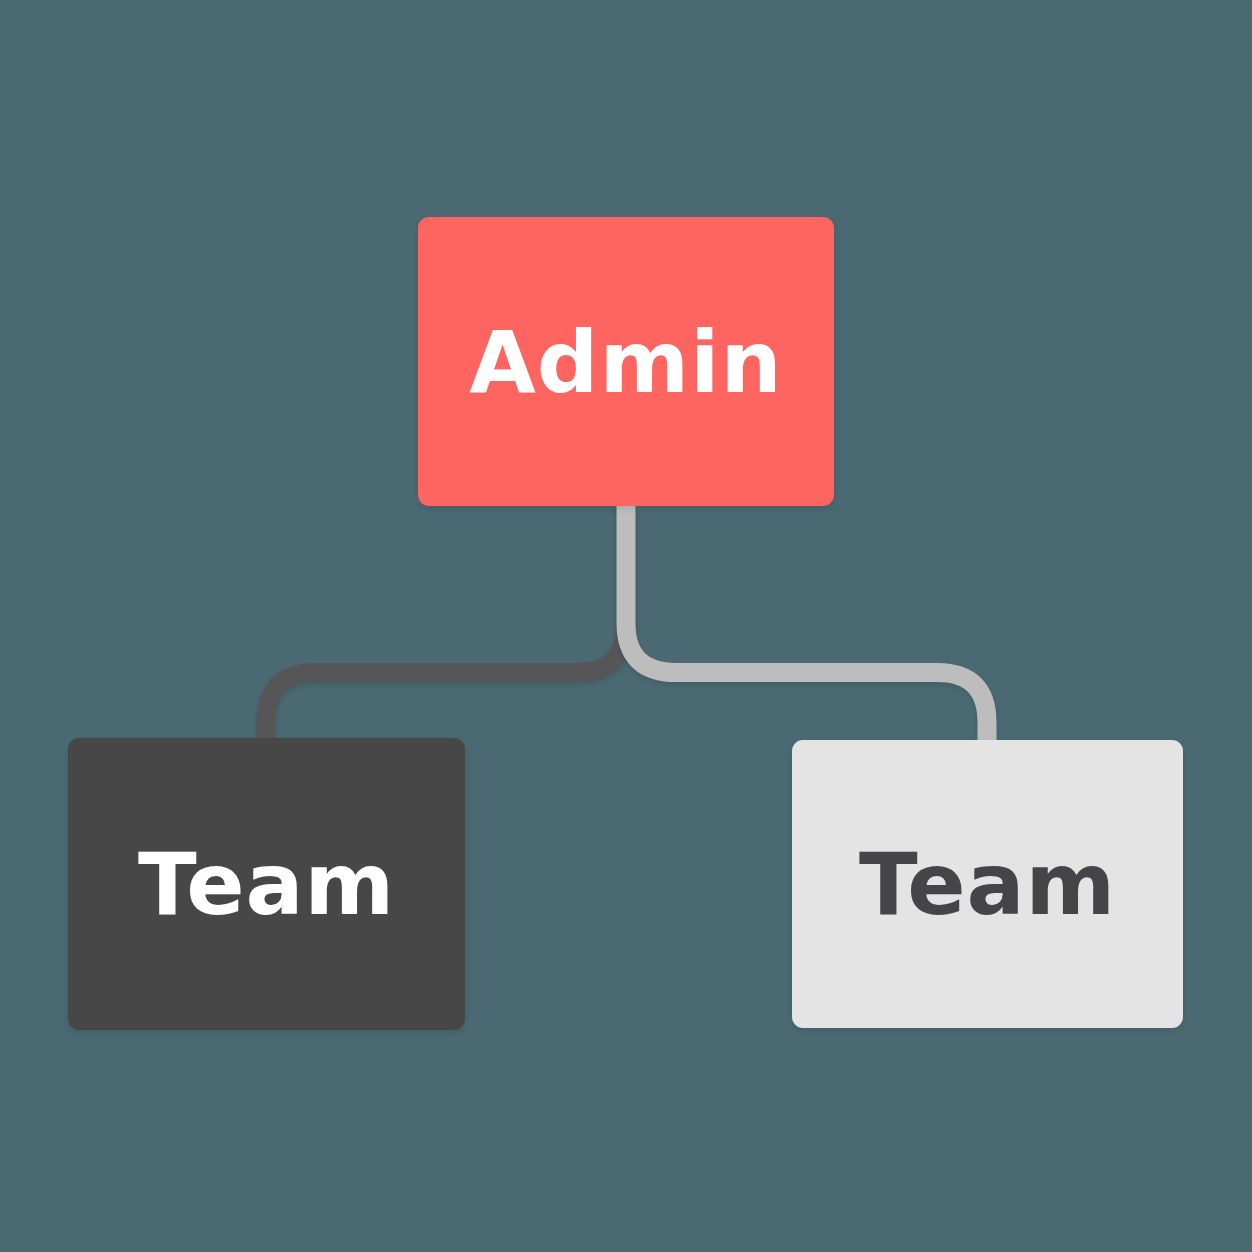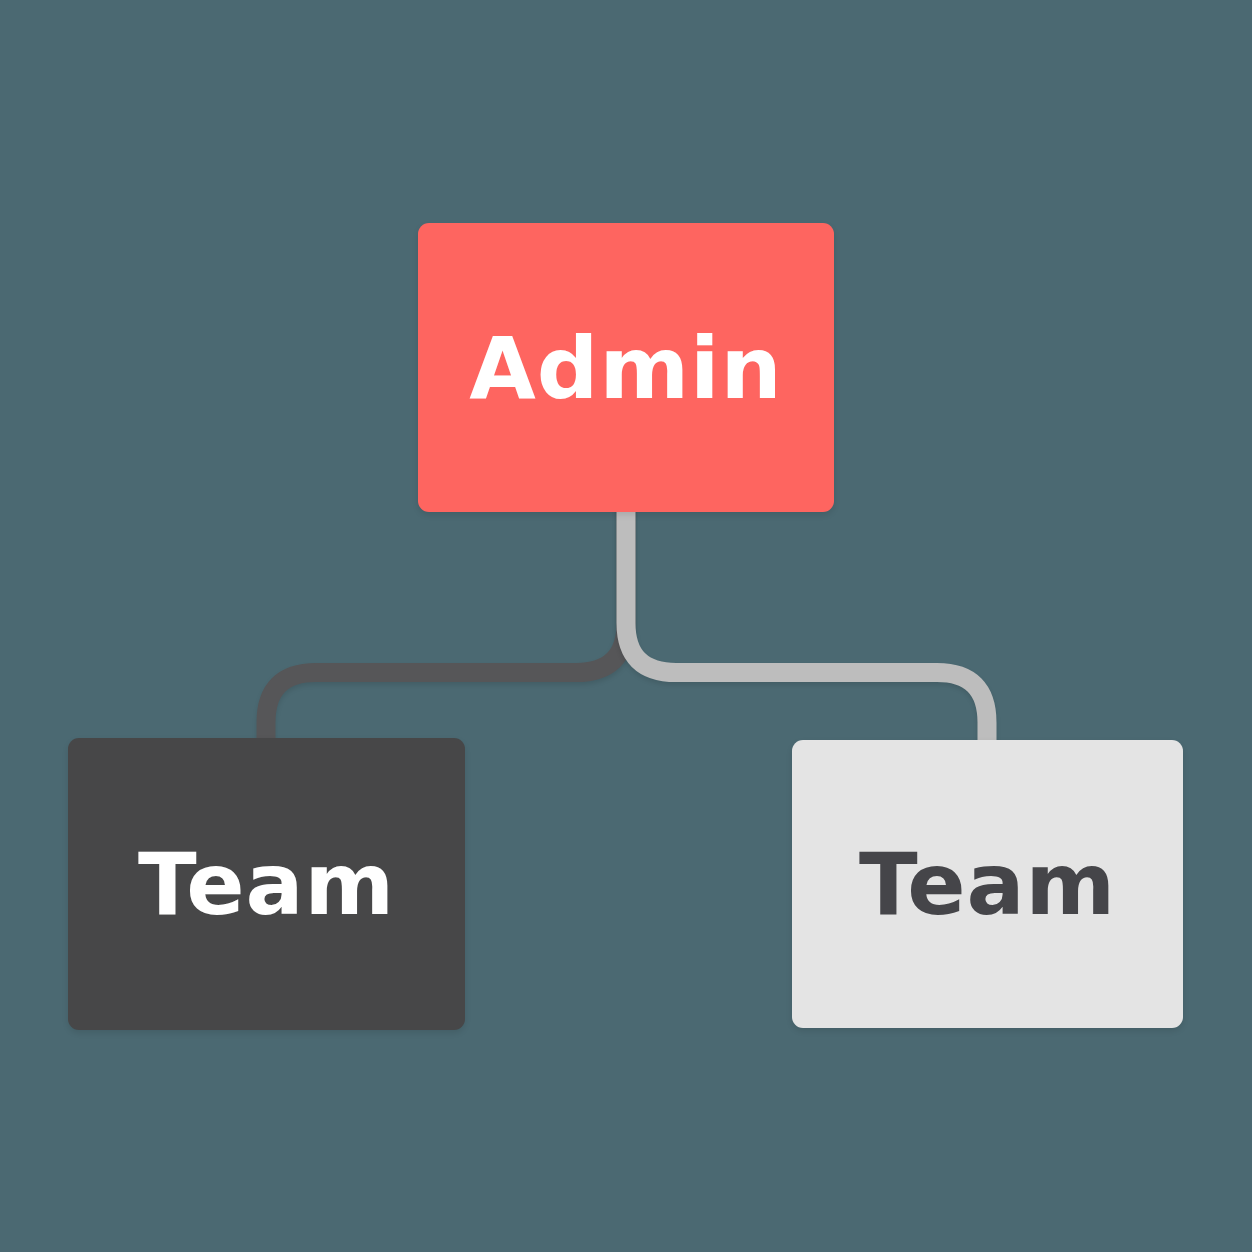--- a/index.html
+++ b/index.html
@@ -38,21 +38,21 @@
   }
   .node-label {
     font-size: 86px;
     font-weight: bold;
     letter-spacing: 1px;
     line-height: 1;
     user-select: none;
   }
   .node-admin {
     left: 418px;
-    top: 223px;
+    top: 217px;
     width: 416px;
     height: 289px;
     background: #fe6560;
   }
   .node-admin .node-label {
     color: #ffffff;
   }
   .node-team-left {
     left: 68px;
     top: 738px;

